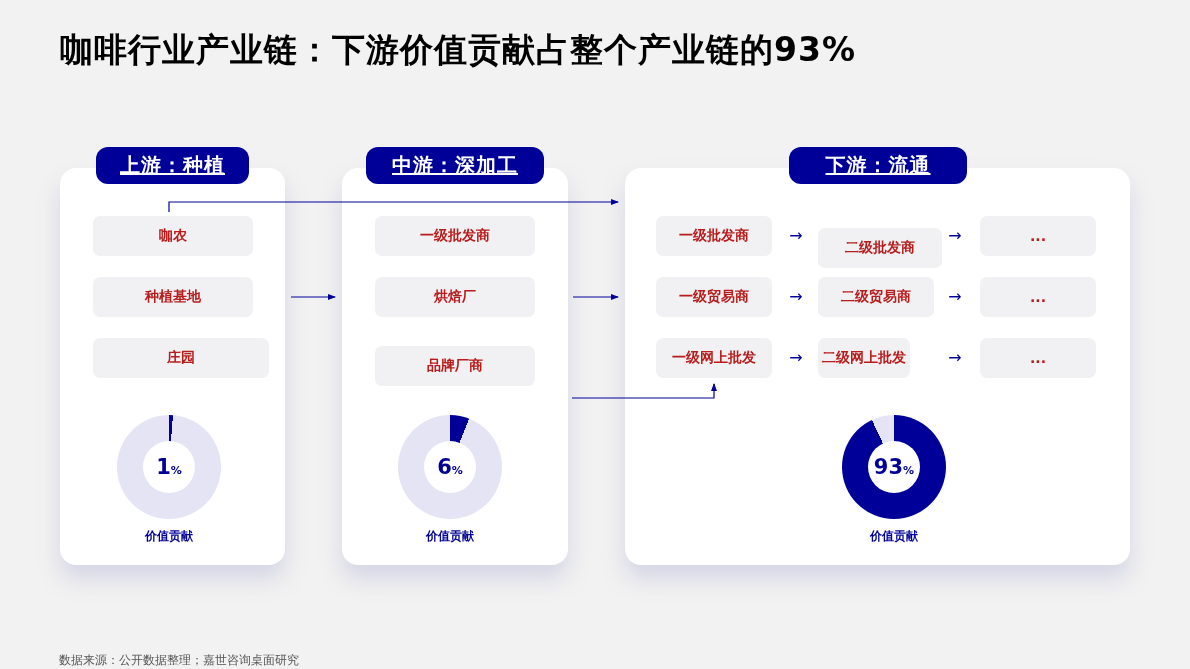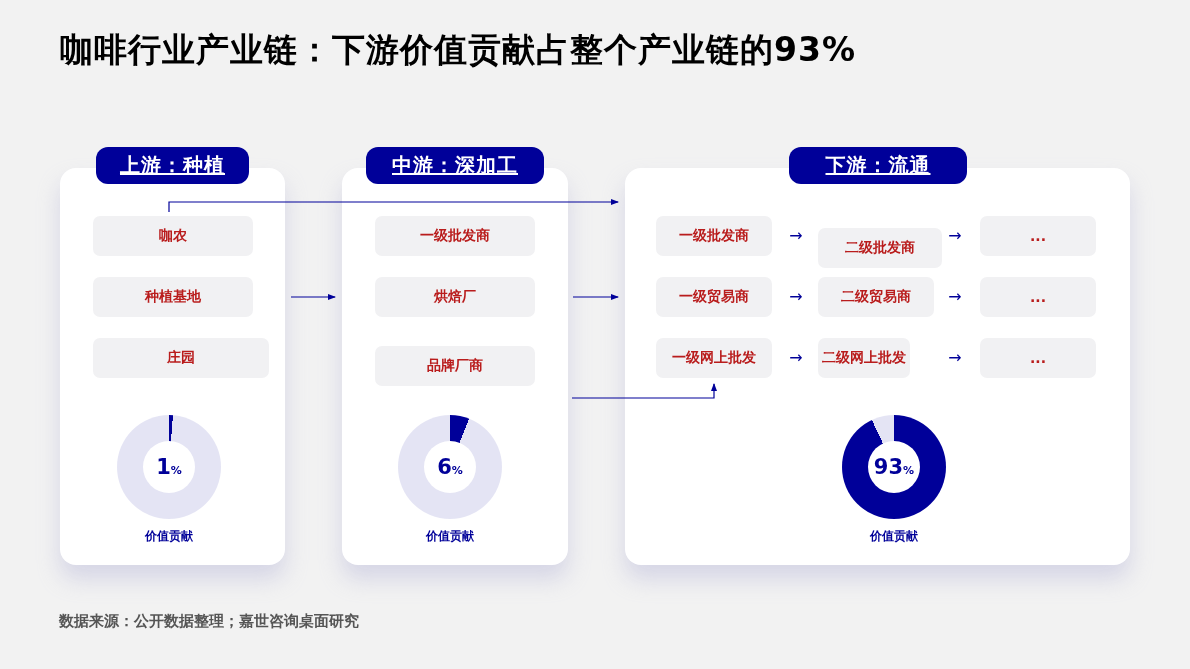--- a/index.html
+++ b/index.html
@@ -12,21 +12,21 @@
            font-size:20px; font-weight:bold; display:flex; align-items:center; justify-content:center; letter-spacing:1px; z-index:3;text-decoration:underline; }
   .item { position:absolute; height:40px; background:#f1f1f3; border-radius:7px; display:flex; align-items:center; justify-content:center;
           font-size:14px; font-weight:bold; color:#b91c1c; z-index:2; }
   .arrow-glyph { position:absolute; font-size:16px; color:#000099; width:30px; text-align:center; z-index:2; }
   .donut { position:absolute; width:104px; height:104px; border-radius:50%; z-index:2; }
   .donut-hole { position:absolute; left:26px; top:26px; width:52px; height:52px; border-radius:50%; background:#fff;
                 display:flex; align-items:center; justify-content:center; }
   .pct-num { font-size:21px; font-weight:bold; color:#000099; }
   .pct-sym { font-size:11px; font-weight:bold; color:#000099; margin-top:6px; }
   .donut-label { position:absolute; width:120px; text-align:center; font-size:12px; font-weight:bold; color:#000099; z-index:2; }
-  .source { position:absolute; left:59px; top:612px; font-size:15px; color:#555;font-weight:bold; }
+  .source { position:absolute; left:59px; top:652px; font-size:12px; color:#555; }
   svg.connectors { position:absolute; left:0; top:0; width:1190px; height:669px; z-index:4; pointer-events:none; }
 </style>
 </head>
 <body>
 
 <div class="title">咖啡行业产业链：下游价值贡献占整个产业链的93%</div>
 
 <div class="card" style="left:60px; width:225px;"></div>
 <div class="badge" style="left:96px; width:153px;">上游：种植</div>
 <div class="item" style="left:93px; top:216px; width:160px;">咖农</div>

